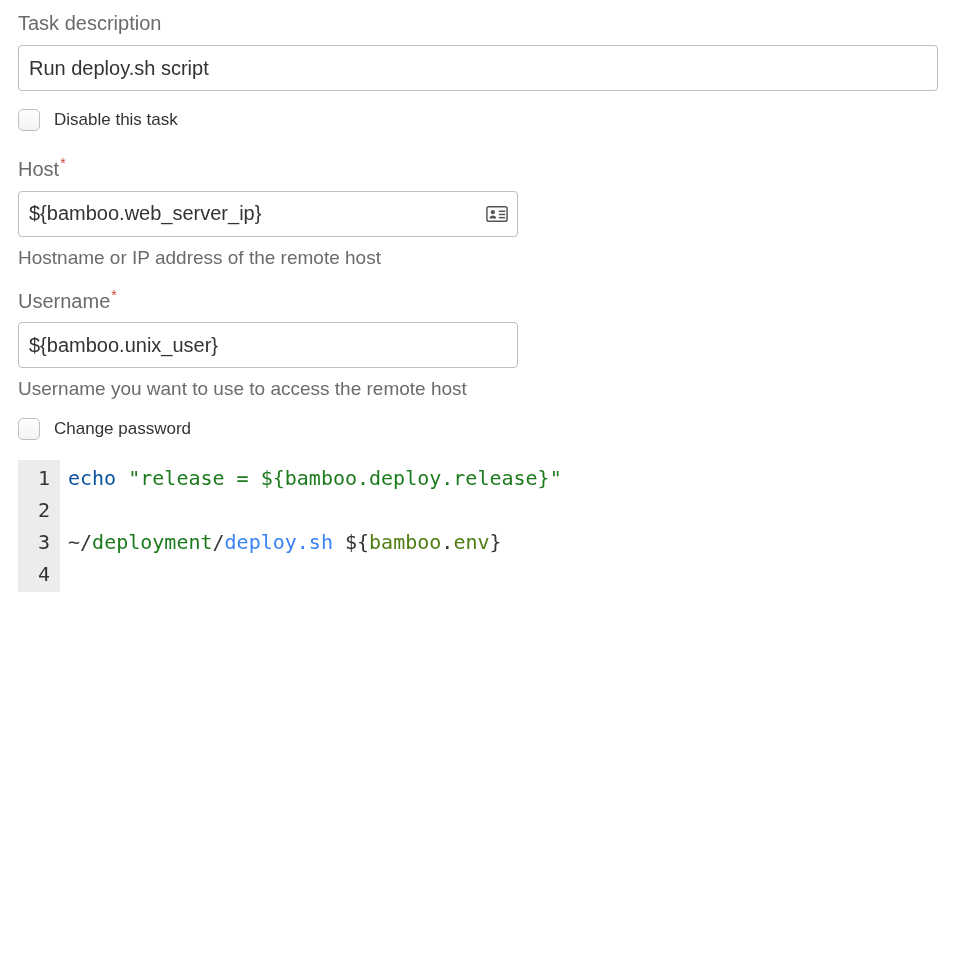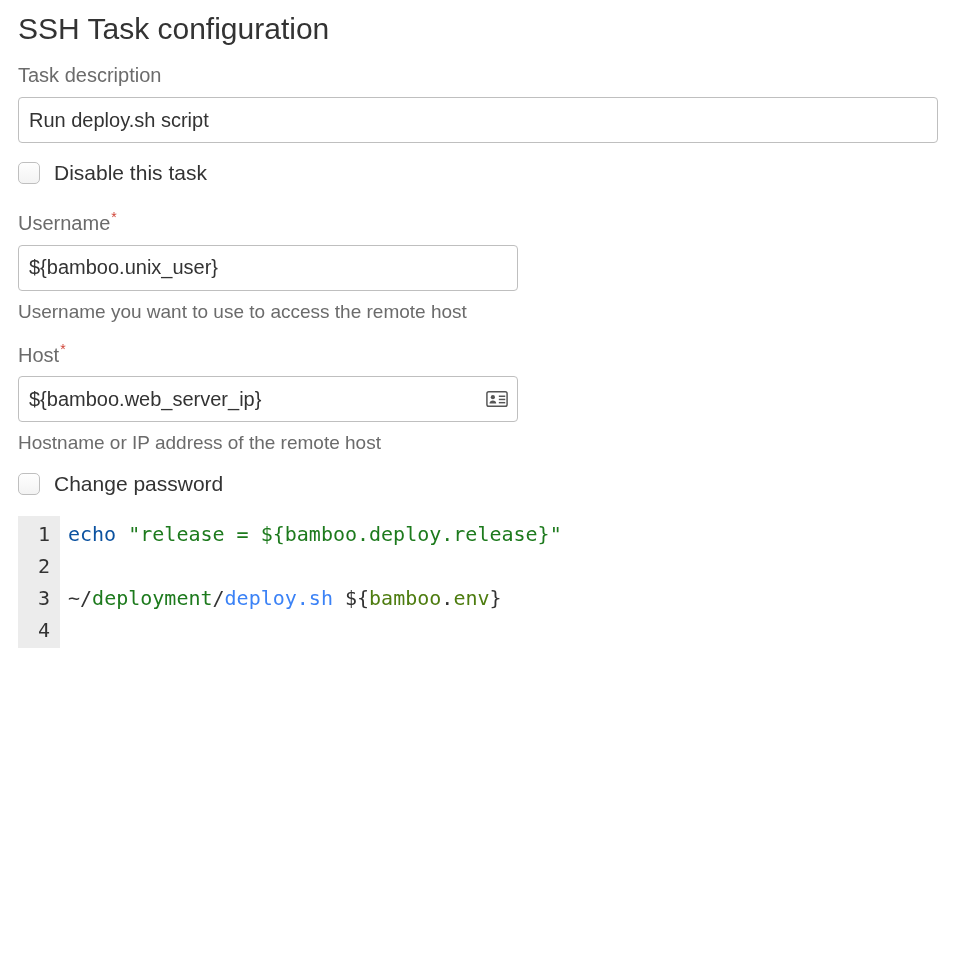--- a/index.html
+++ b/index.html
@@ -72,21 +72,21 @@
   .checkbox-row.tight { margin-bottom: 20px; }
   .checkbox-box {
     width: 22px;
     height: 22px;
     border: 1px solid #bfbfbf;
     border-radius: 5px;
     background: linear-gradient(#fefefe,#f3f3f3);
     flex: 0 0 auto;
   }
   .checkbox-label {
-    font-size: 21px;
+    font-size: 17px;
     color: #333;
   }
   .select-wrap {
     position: relative;
     width: 500px;
   }
   .select-box {
     width: 100%;
     height: 46px;
     border: 1px solid #bfbfbf;
@@ -144,42 +144,31 @@
   .tok-prog { color: #3b82f6; }
   .tok-plain{ color: #4d7c0f; }
   .tok-punc { color: #333; }
   .tok-var  { color: #333; }
 </style>
 </head>
 <body>
 
 <div class="page">
 
-  <h2 class="page-title">SSH Task configuration</h2>
 
   <div class="field-block">
     <label class="field-label">Task description</label>
     <div class="input-wrap full">
       <input type="text" class="text-input full" value="Run deploy.sh script" style="">
     </div>
   </div>
 
   <div class="checkbox-row">
     <div class="checkbox-box" role="checkbox" aria-checked="false"></div>
     <span class="checkbox-label">Disable this task</span>
-  </div>
-
-  <div class="field-block">
-    <label class="field-label">
-      <span>Username</span><span class="required-asterisk">*</span>
-    </label>
-    <div class="input-wrap">
-      <input type="text" class="text-input" value="${bamboo.unix_user}" style="">
-    </div>
-    <div class="help-text">Username you want to use to access the remote host</div>
   </div>
 
   <div class="field-block">
     <label class="field-label">
       <span>Host</span><span class="required-asterisk">*</span>
     </label>
     <div class="input-wrap">
       <input type="text" class="text-input with-icon" value="${bamboo.web_server_ip}" style="">
       <span class="input-icon">
         <svg viewBox="0 0 24 18" width="22" height="18" fill="none" stroke="currentColor" stroke-width="1.6">
@@ -188,20 +177,30 @@
           <path d="M3.8 14c0-2 1.8-3.3 3.7-3.3s3.7 1.3 3.7 3.3" fill="currentColor" stroke="none"></path>
           <line x1="14" y1="6" x2="21" y2="6"></line>
           <line x1="14" y1="9.5" x2="21" y2="9.5"></line>
           <line x1="14" y1="13" x2="21" y2="13"></line>
         </svg>
       </span>
     </div>
     <div class="help-text">Hostname or IP address of the remote host</div>
   </div>
 
+  <div class="field-block">
+    <label class="field-label">
+      <span>Username</span><span class="required-asterisk">*</span>
+    </label>
+    <div class="input-wrap">
+      <input type="text" class="text-input" value="${bamboo.unix_user}" style="">
+    </div>
+    <div class="help-text">Username you want to use to access the remote host</div>
+  </div>
+
 
   <div class="checkbox-row tight">
     <div class="checkbox-box" role="checkbox" aria-checked="false"></div>
     <span class="checkbox-label">Change password</span>
   </div>
 
   <div class="field-block">
     <div class="code-editor">
       <div class="gutter" id="code-gutter">
           <div>1</div>

